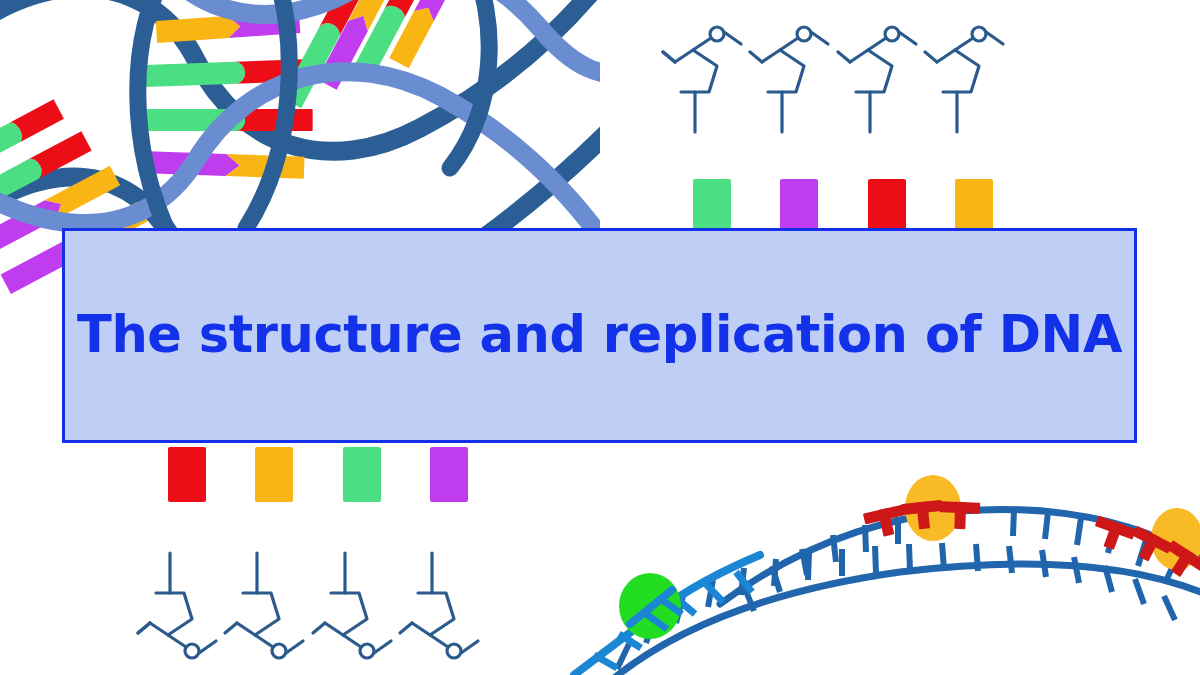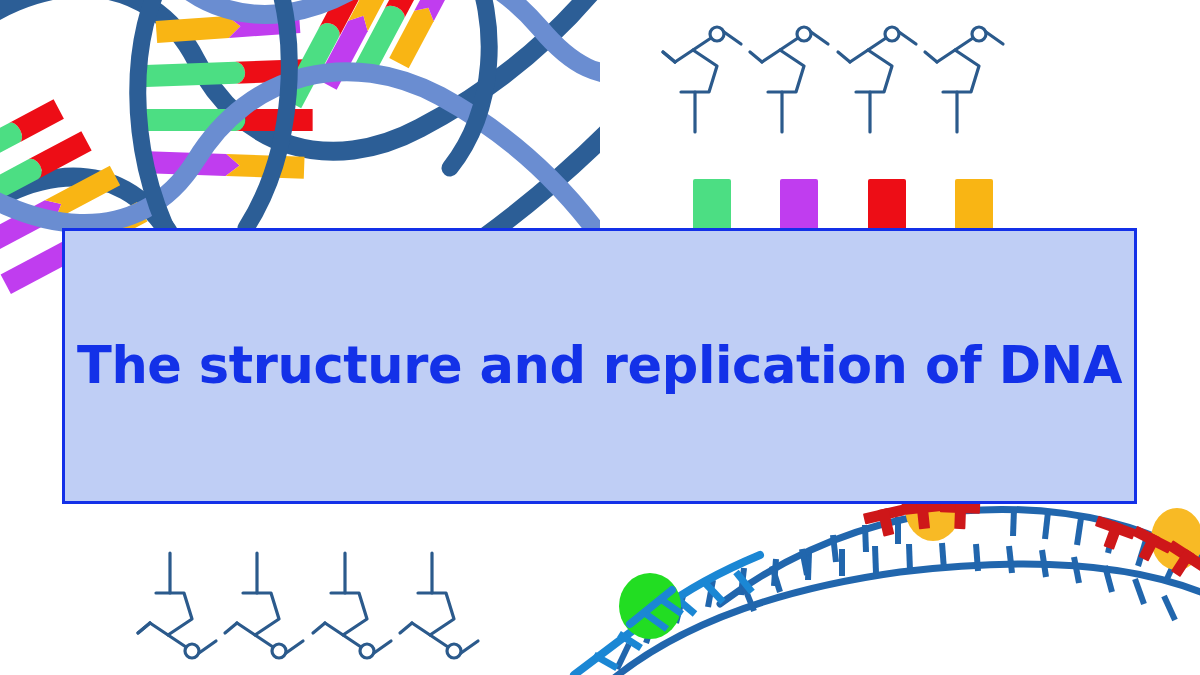--- a/index.html
+++ b/index.html
@@ -24,21 +24,21 @@
     top: 0;
     width: 1200px;
     height: 675px;
     display: block;
   }
   #title-card {
     position: absolute;
     left: 62px;
     top: 228px;
     width: 1075px;
-    height: 276px;
+    height: 215px;
     box-sizing: border-box;
     background: #BFCEF5;
     border: 3px solid #1330E8;
     display: flex;
     align-items: center;
     justify-content: center;
     z-index: 40;
   }
   #title-text {
     font-family: "DejaVu Sans", sans-serif;

